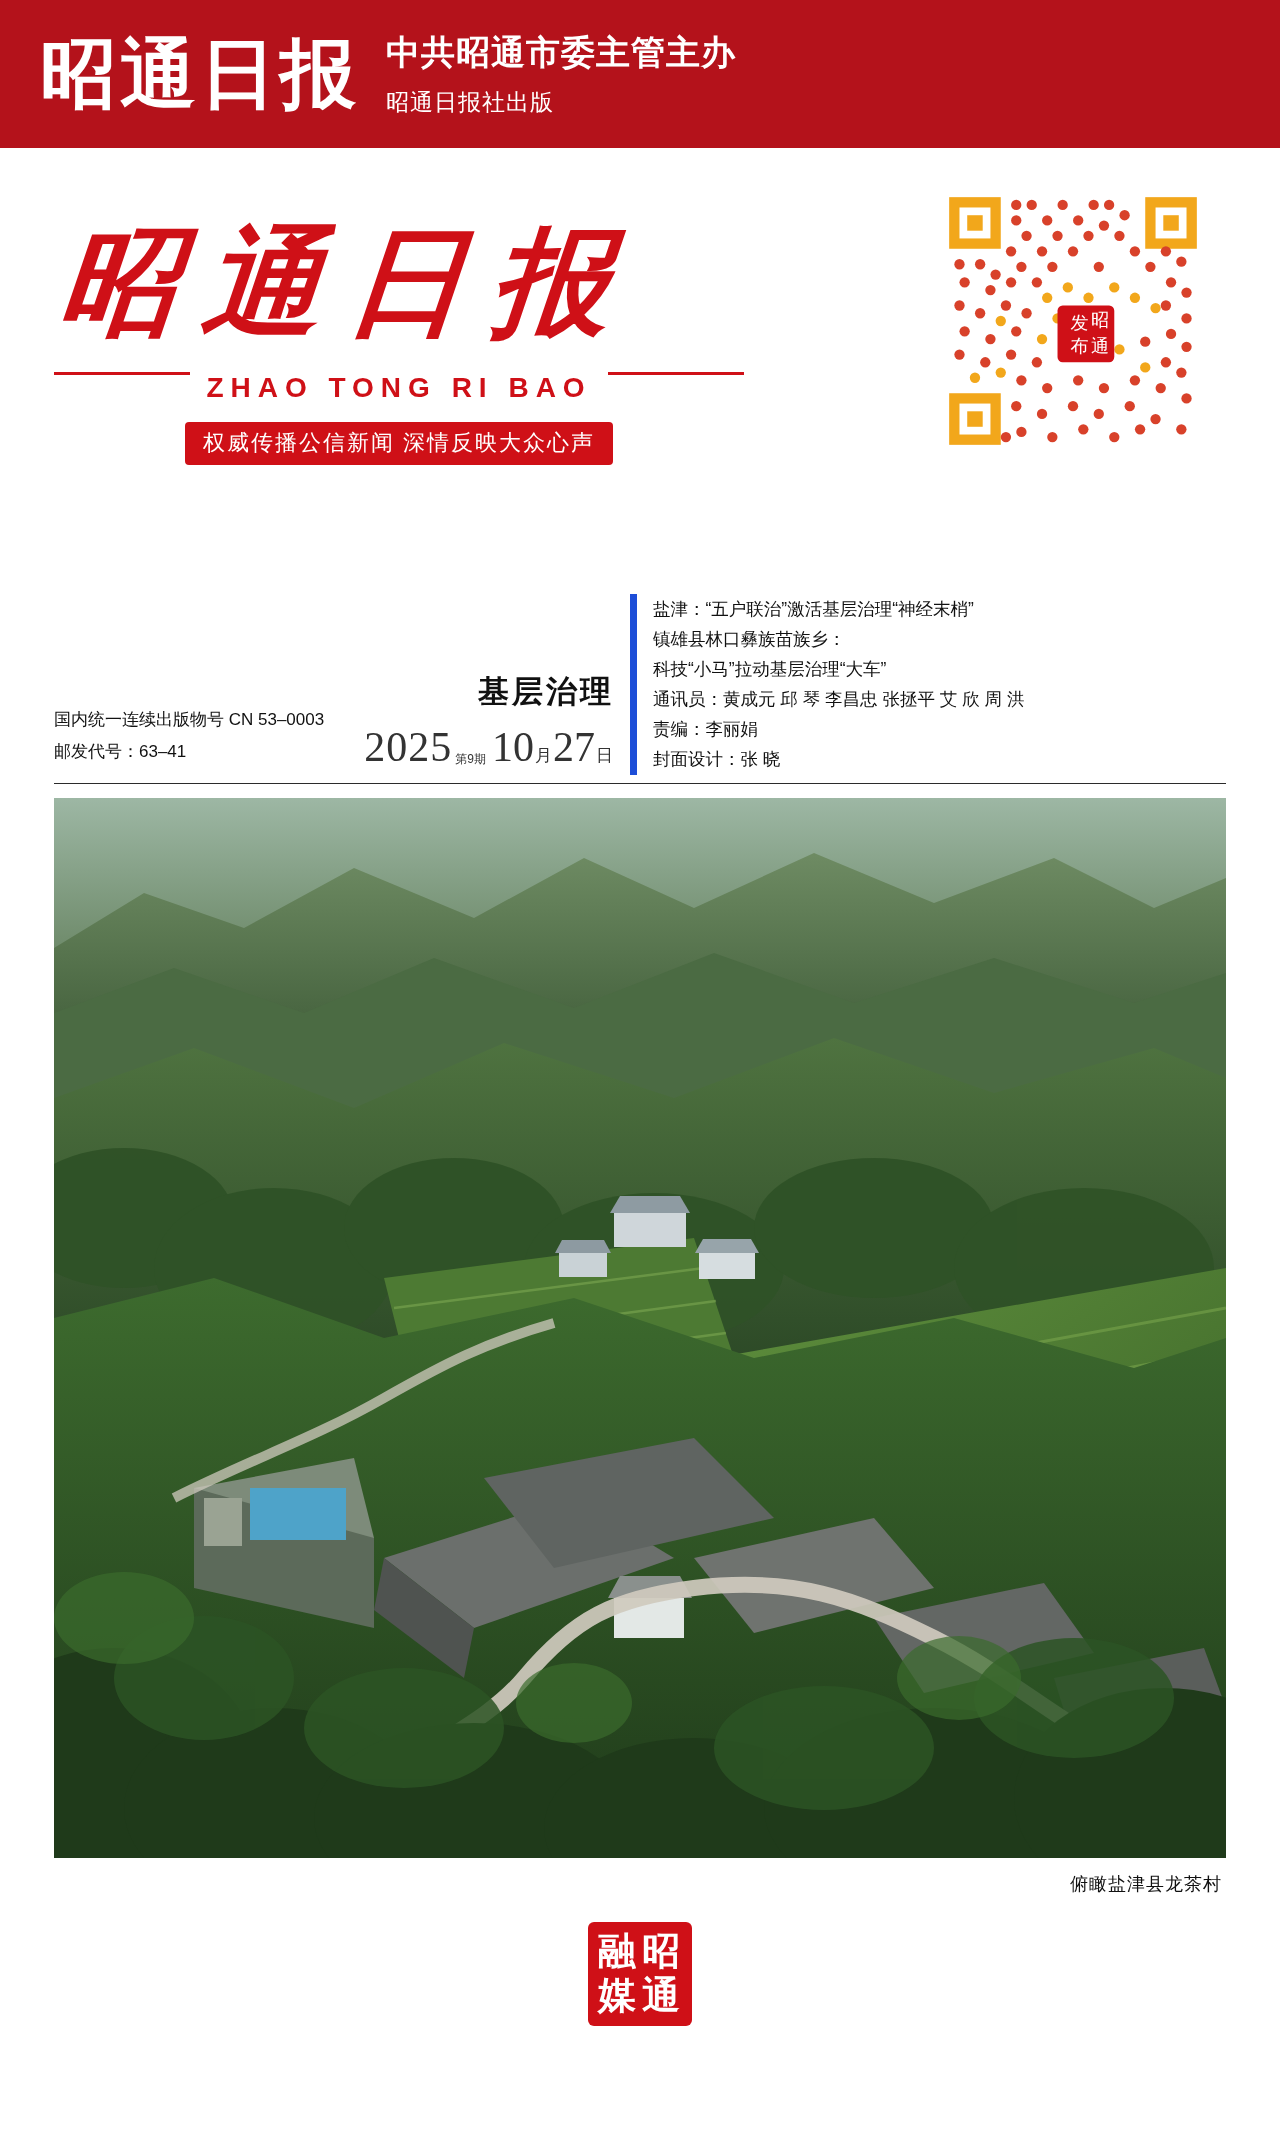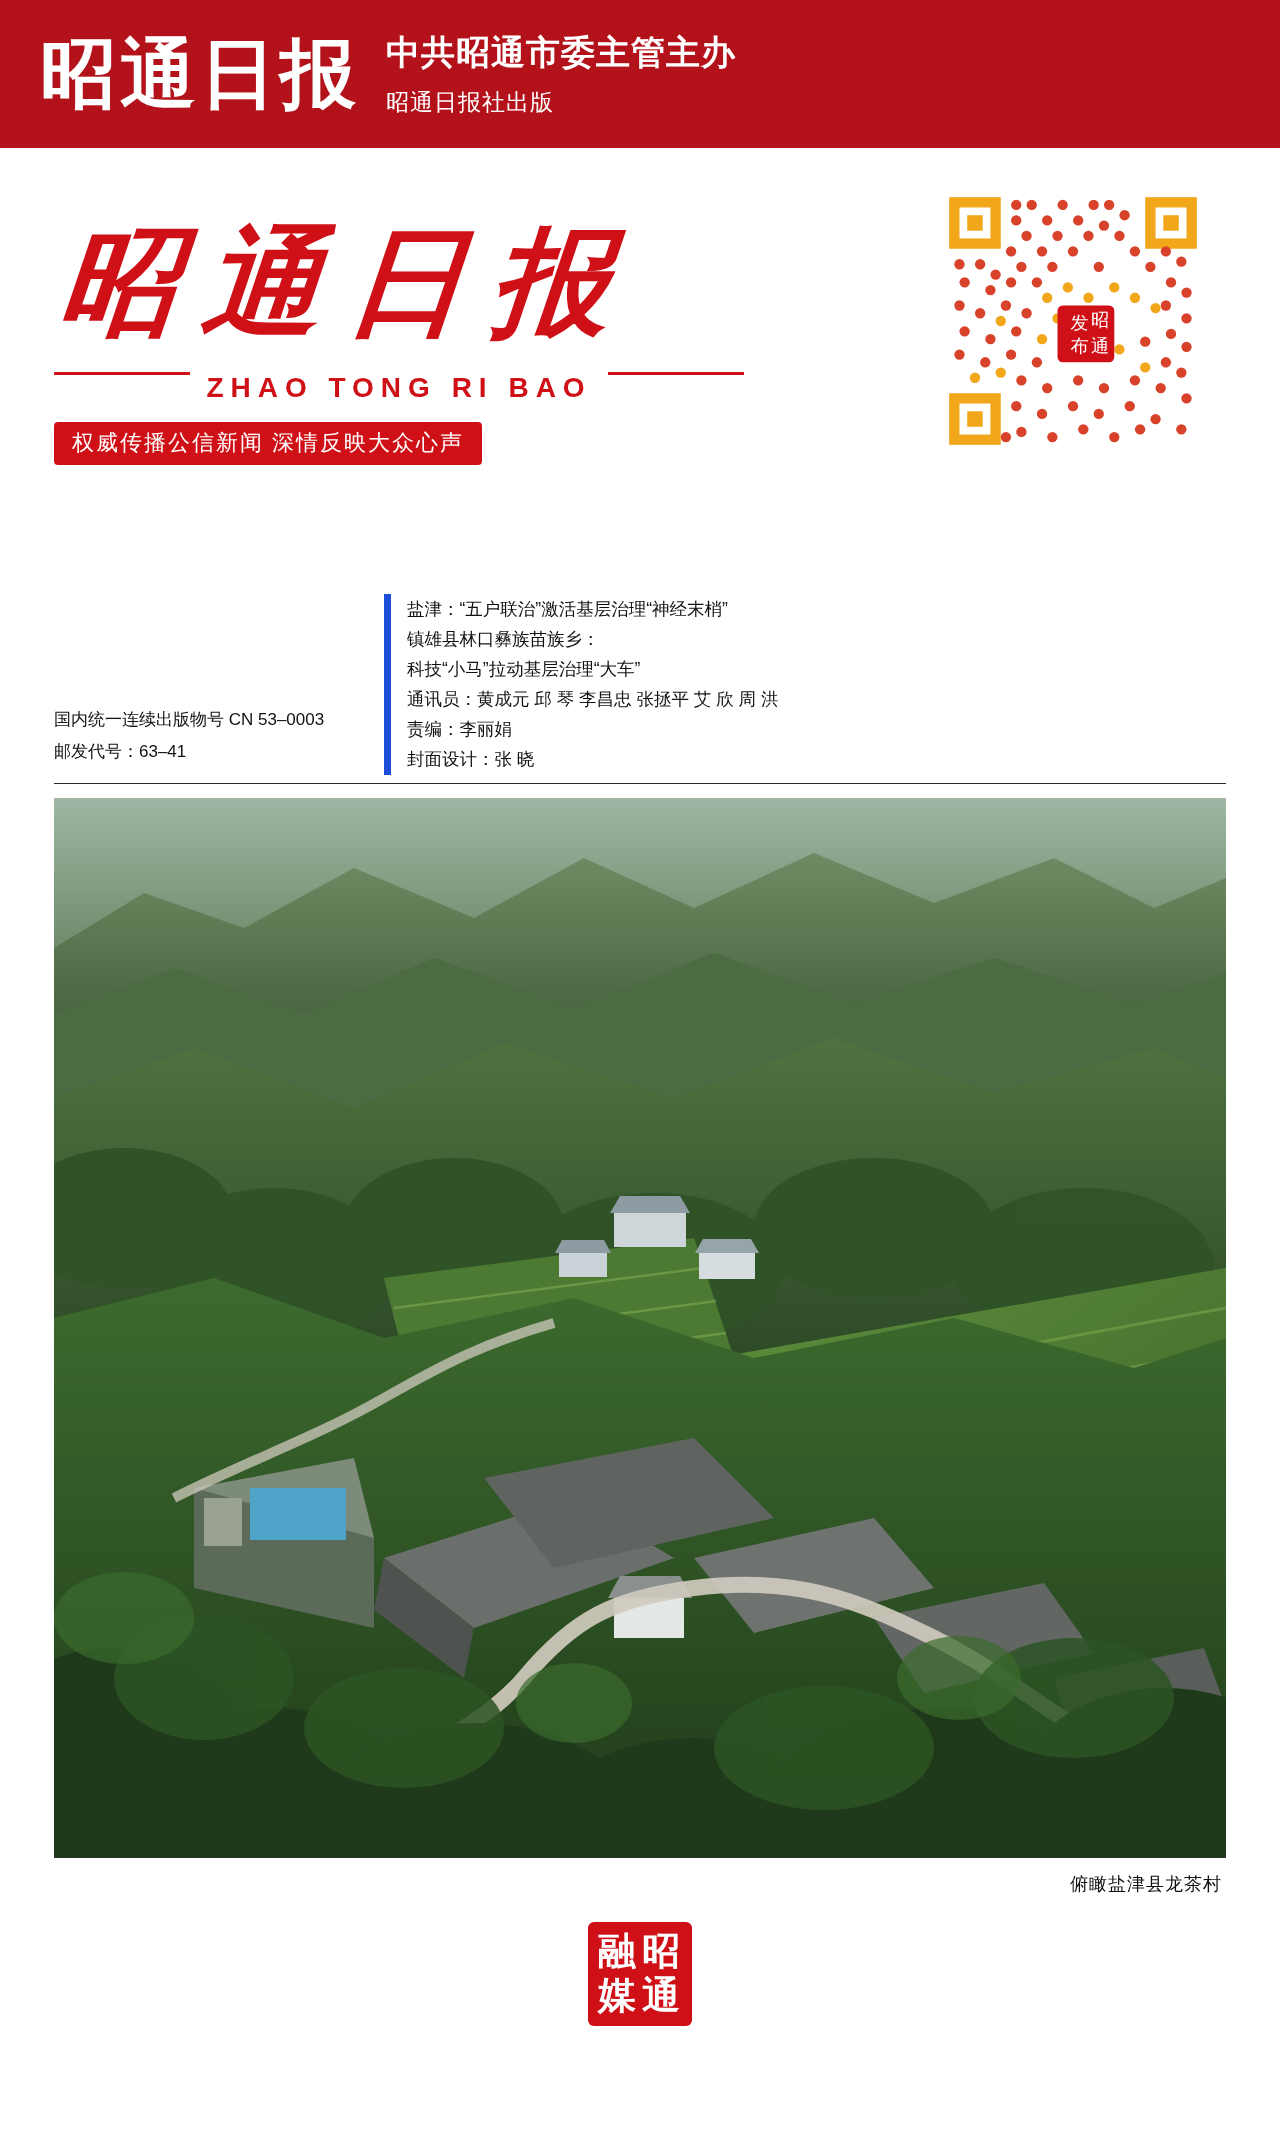--- a/index.html
+++ b/index.html
@@ -96,20 +96,21 @@
     font-size: 28px;
     font-weight: bold;
     letter-spacing: 7px;
     padding: 0 16px;
     white-space: nowrap;
   }
   .brand-slogan-wrap {
     margin-top: 18px;
     width: 690px;
     display: flex;
+    justify-content: center;
   }
   .brand-slogan {
     background: #cf1017;
     color: #ffffff;
     font-size: 22px;
     letter-spacing: 2px;
     padding: 6px 18px 7px 18px;
     border-radius: 4px;
     white-space: nowrap;
   }
@@ -404,20 +405,31 @@
     </svg>
   </div>
 </div>
 
 <div class="info-strip">
   <div class="info-left">
     <div>国内统一连续出版物号 CN 53–0003</div>
     <div>邮发代号：63–41</div>
   </div>
 
+  <div class="info-mid">
+    <div class="topic">基层治理</div>
+    <div class="date-line">
+      <span class="date-year">2025</span>
+      <span class="issue-no">第9期</span>
+      <span class="date-md">10</span>
+      <span class="date-unit">月</span>
+      <span class="date-md">27</span>
+      <span class="date-unit">日</span>
+    </div>
+  </div>
 
   <div class="info-right">
     <div class="row">盐津：“五户联治”激活基层治理“神经末梢”</div>
     <div class="row">镇雄县林口彝族苗族乡：</div>
     <div class="row">科技“小马”拉动基层治理“大车”</div>
     <div class="row">通讯员：黄成元 邱 琴 李昌忠 张拯平 艾 欣 周 洪</div>
     <div class="row">责编：李丽娟</div>
     <div class="row">封面设计：张 晓</div>
   </div>
 </div>

